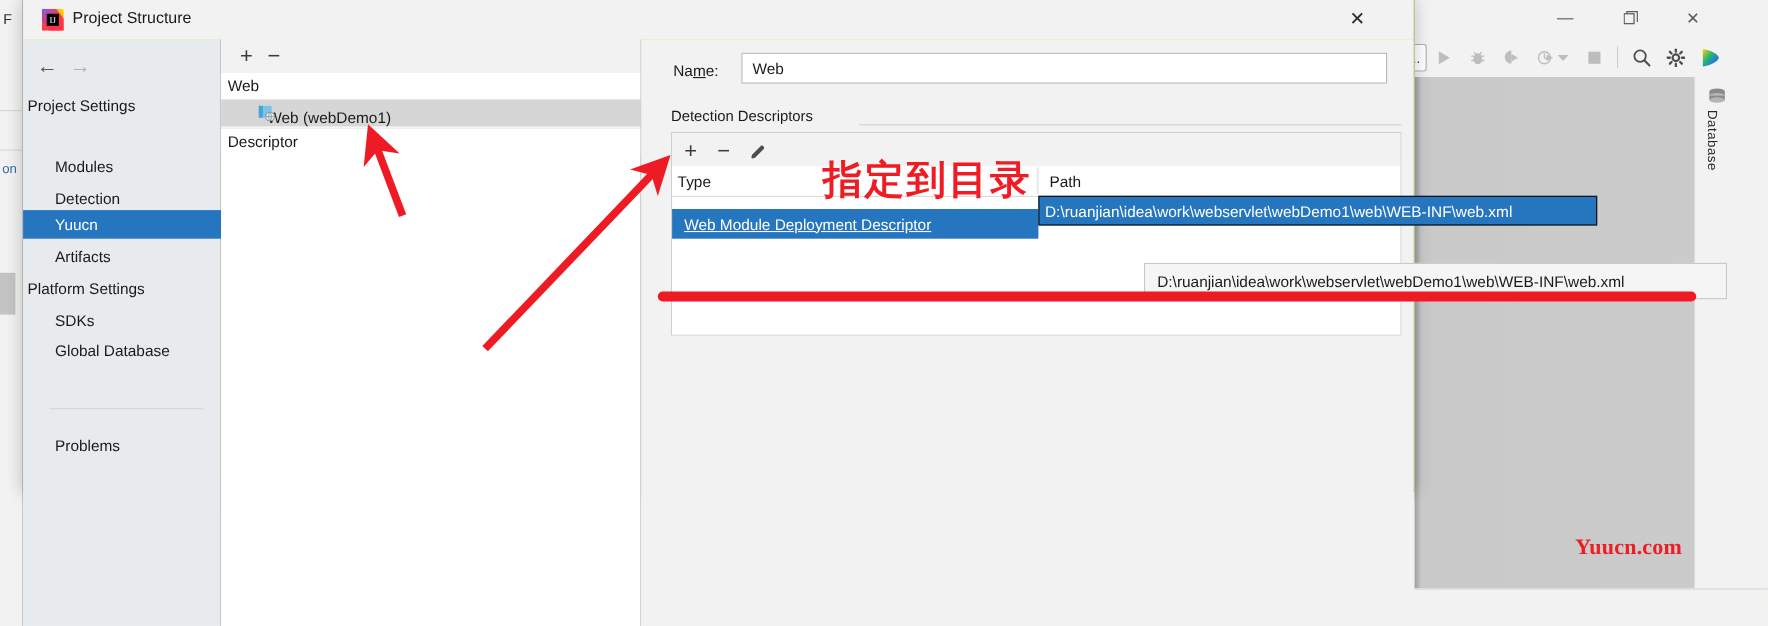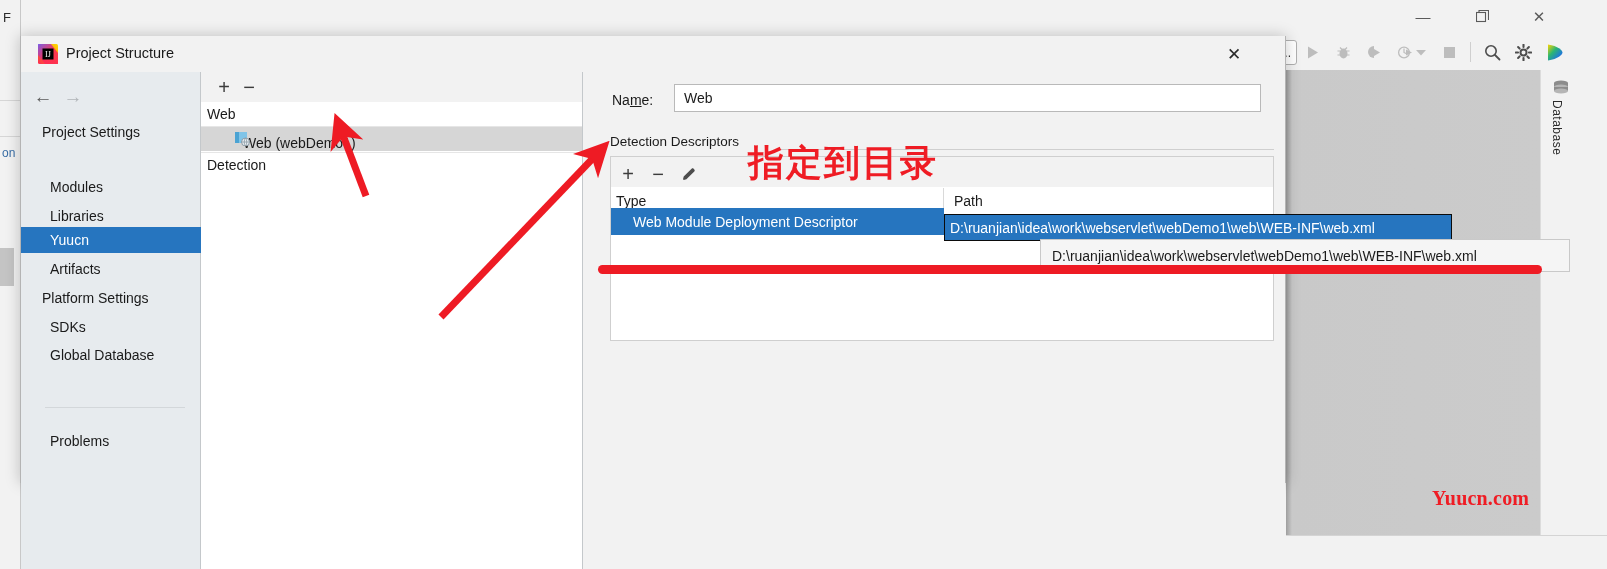--- a/index.html
+++ b/index.html
@@ -42,32 +42,32 @@
   #ide-db-label{left:1546px;top:100px;width:18px;height:80px;color:#2b2b2b;font-size:12px;
       writing-mode:vertical-rl;text-orientation:mixed;letter-spacing:.5px;}
   #ide-bottom{left:1286px;top:535px;width:321px;height:34px;background:#f2f2f2;border-top:1px solid #d4d4d4;}
   #ide-bottom2{left:1286px;top:548px;width:321px;height:21px;background:#f2f2f2;}
 
   #watermark{left:1432px;top:487px;font-family:"Liberation Serif","DejaVu Serif",serif;
       font-size:20px;font-weight:bold;color:#ef1c24;letter-spacing:.2px;}
 
   
   #dialog{left:20px;top:0;width:1266px;height:447px;background:#bef264;
-      border:1px solid #b4b4b4;border-top:none;box-sizing:border-box;box-shadow:0 0 14px rgba(0,0,0,.22);margin-top:36px;}
+      border:1px solid #b4b4b4;border-top:none;box-sizing:border-box;box-shadow:0 0 14px rgba(0,0,0,.22);}
   #dlg-titlebar{left:0;top:0;width:1264px;height:36px;background:#f2f2f2;}
   #dlg-icon{left:17px;top:8px;width:20px;height:20px;}
   #dlg-title{left:45px;top:9px;font-size:14.5px;color:#1a1a1a;}
   #dlg-close{left:1187px;top:0;width:52px;height:36px;display:flex;align-items:center;justify-content:center;
       color:#2b2b2b;font-size:17px;}
 
   
   #nav{left:0;top:36px;width:180px;height:533px;background:#e7ebee;border-right:1px solid #c4c8cb;box-sizing:border-box;}
   #nav-back{left:8px;top:12px;width:28px;height:26px;display:flex;align-items:center;justify-content:center;color:#595959;font-size:19px;}
   #nav-fwd{left:38px;top:12px;width:28px;height:26px;display:flex;align-items:center;justify-content:center;color:#b0b4b7;font-size:19px;}
-  .nav-head{left:0;width:180px;height:26px;display:flex;align-items:center;padding-left:21px;box-sizing:border-box;font-size:14px;color:#1a1a1a;}
+  .nav-head{left:0;width:180px;height:26px;display:flex;align-items:center;padding-left:4px;box-sizing:border-box;font-size:14px;color:#1a1a1a;}
   .nav-item{left:0;width:180px;height:26px;display:flex;align-items:center;padding-left:29px;box-sizing:border-box;font-size:14px;color:#1a1a1a;}
   .nav-item.sel{background:#2675bf;color:#ffffff;}
   #nav-divider{left:24px;top:335px;width:140px;height:1px;background:#d3d7da;}
 
   
   #mid{left:180px;top:36px;width:382px;height:533px;background:#ffffff;box-sizing:border-box;border-right:1px solid #c4c8cb;}
   #mid-toolbar{left:0;top:0;width:381px;height:30px;background:#f2f2f2;border-bottom:1px solid #dcdcdc;}
   #mid-add{left:11px;top:3px;width:24px;height:24px;display:flex;align-items:center;justify-content:center;color:#3c3c3c;font-size:20px;}
   #mid-remove{left:36px;top:3px;width:24px;height:24px;display:flex;align-items:center;justify-content:center;color:#3c3c3c;font-size:20px;}
   #mid-group{left:0;top:30px;width:381px;height:25px;background:#ffffff;display:flex;align-items:center;padding-left:6px;box-sizing:border-box;font-size:14px;color:#1a1a1a;border-bottom:1px solid #e6e6e6;}
@@ -90,22 +90,22 @@
   .dd-tb-btn{top:90px;width:26px;height:24px;display:flex;align-items:center;justify-content:center;color:#3c3c3c;}
   #dd-add{left:32px;font-size:20px;}
   #dd-remove{left:62px;font-size:20px;}
   #dd-edit{left:93px;}
 
   #dd-hdr{left:28px;top:115px;width:662px;height:27px;background:#ffffff;border-bottom:1px solid #d9d9d9;}
   #dd-hdr-type{left:33px;top:121px;font-size:14px;color:#1a1a1a;}
   #dd-hdr-path{left:371px;top:121px;font-size:14px;color:#1a1a1a;}
   #dd-hdr-sep{left:360px;top:116px;width:1px;height:25px;background:#d9d9d9;}
 
-  #dd-row-type{left:28px;top:136px;width:333px;height:27px;background:#2675bf;color:#ffffff;font-size:14px;
-      display:flex;align-items:center;padding-left:22px;box-sizing:border-box;}
+  #dd-row-type{left:28px;top:154px;width:333px;height:27px;background:#2675bf;color:#ffffff;font-size:14px;
+      display:flex;align-items:center;padding-left:11px;box-sizing:border-box;text-decoration:underline;}
   #dd-row-path{left:361px;top:142px;width:508px;height:27px;background:#2675bf;color:#ffffff;font-size:14px;
       display:flex;align-items:center;padding-left:5px;box-sizing:border-box;border:1px solid #0b0b0b;overflow:hidden;white-space:nowrap;}
   #dd-body{left:28px;top:169px;width:662px;height:99px;background:#ffffff;}
 
   #add-srv-btn{left:29px;top:333px;width:349px;height:29px;background:#f7f7f7;border:1px solid #b9b9b9;border-radius:3px;
       box-sizing:border-box;font-size:14px;color:#1a1a1a;display:flex;align-items:center;justify-content:center;}
   #add-srv-btn u{text-decoration:underline;}
 
   
   #tooltip{left:1040px;top:239px;width:530px;height:33px;background:#f5f5f5;border:1px solid #c9c9c9;
@@ -254,21 +254,21 @@
   </div>
   <div class="abs" id="dlg-title">Project Structure</div>
   <div class="abs" id="dlg-close">✕</div>
 
   <div class="abs" id="nav">
     <div class="abs" id="nav-back">←</div>
     <div class="abs" id="nav-fwd">→</div>
 
     <div class="abs nav-head" style="top:47px">Project Settings</div>
     <div class="abs nav-item" style="top:102px">Modules</div>
-    <div class="abs nav-item" style="top:131px">Libraries</div>
+    <div class="abs nav-item" style="top:131px">Detection</div>
     <div class="abs nav-item sel" style="top:155px">Yuucn</div>
     <div class="abs nav-item" style="top:184px">Artifacts</div>
 
     <div class="abs nav-item" style="top:242px">SDKs</div>
     <div class="abs nav-head" style="top:213px">Platform Settings</div>
     <div class="abs nav-item" style="top:270px">Global Database</div>
 
     <div class="abs" id="nav-divider"></div>
     <div class="abs nav-item" style="top:356px">Problems</div>
   </div>
@@ -285,21 +285,21 @@
     </div>
     <div class="abs" id="mid-facet-icon">
       <svg width="15" height="14" viewBox="0 0 15 14">
         <rect x="0" y="0" width="12" height="11" fill="#7fc4e8"></rect>
         <rect x="0" y="0" width="4" height="11" fill="#4ba3d3"></rect>
         <circle cx="10.5" cy="10" r="4" fill="#e9eef2" stroke="#8a9aa5" stroke-width="1"></circle>
         <path d="M6.5 10 H14.5 M10.5 6 C12.2 8 12.2 12 10.5 14 M10.5 6 C8.8 8 8.8 12 10.5 14" stroke="#8a9aa5" stroke-width=".8" fill="none"></path>
       </svg>
     </div>
 
-    <div class="abs" id="mid-detect">Detection</div>
+    <div class="abs" id="mid-detect">Descriptor</div>
   </div>
 
   <div class="abs" id="content">
 
     <div class="abs" id="name-label"><span>Na</span><u>m</u><span>e:</span></div>
     <div class="abs" id="name-input" placeholder="">Web</div>
 
     <div class="abs" id="dd-legend">Detection Descriptors</div>
     <div class="abs" id="dd-line"></div>
 

